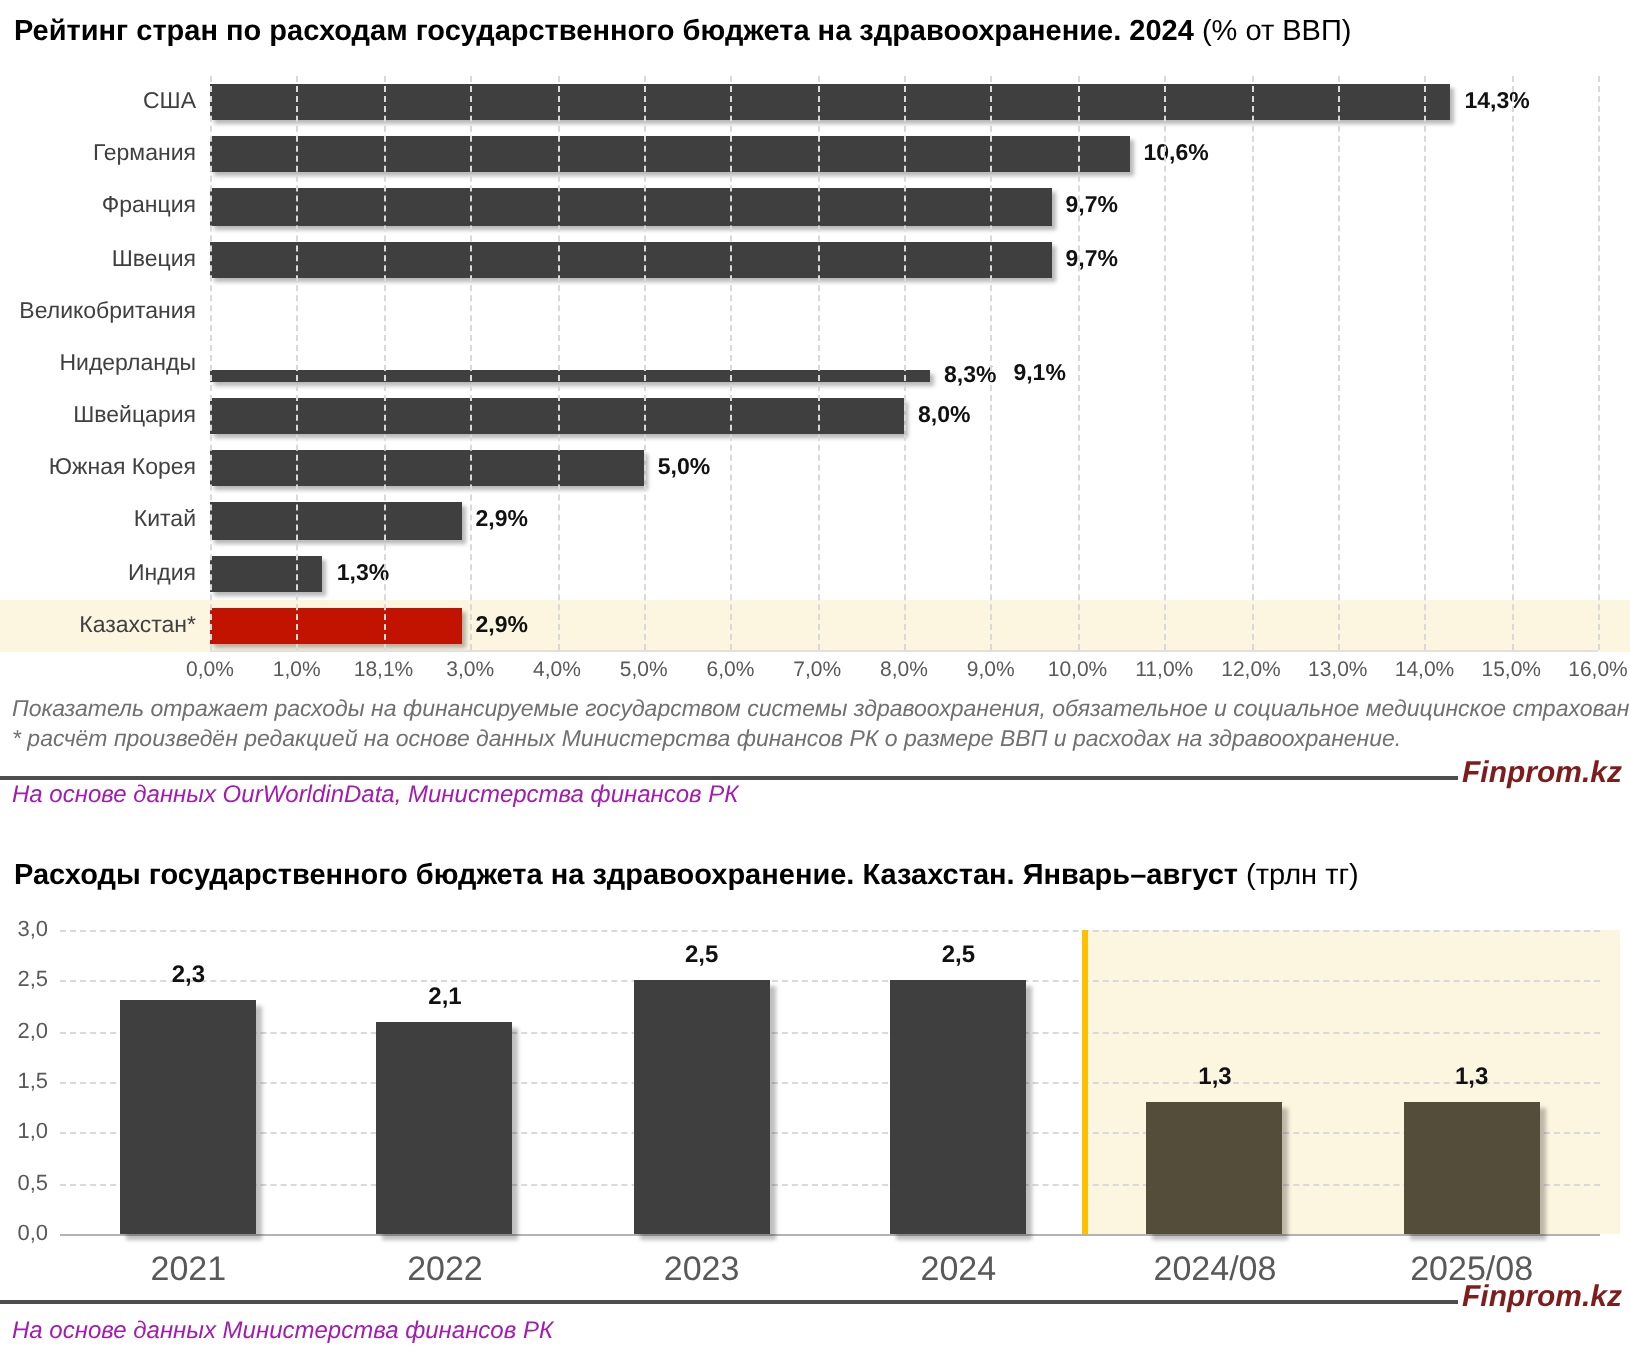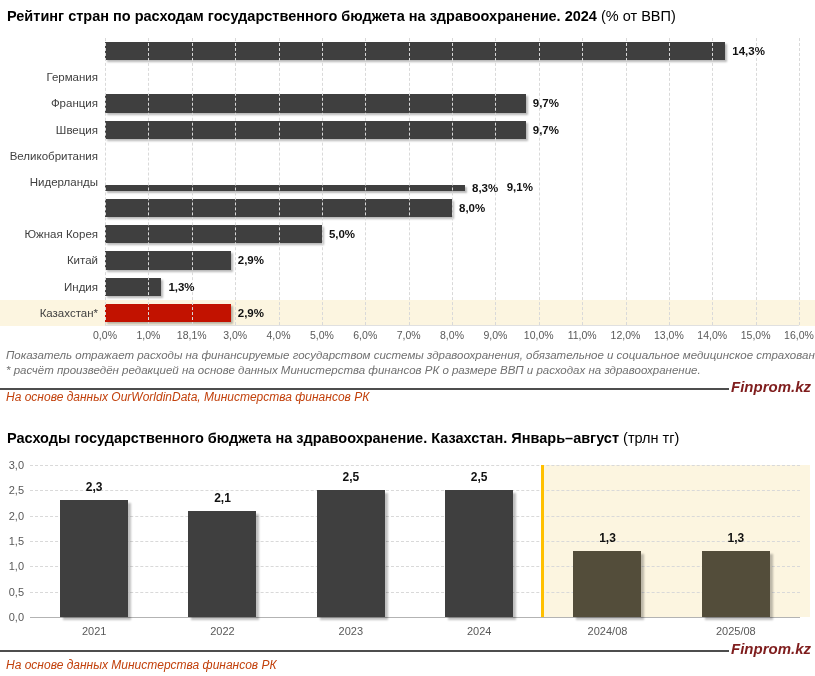--- a/index.html
+++ b/index.html
@@ -19,53 +19,58 @@
   .hrow .rlabel{position:absolute;left:0;top:0;width:98px;height:100%;display:flex;align-items:center;justify-content:flex-end;
     font-size:11.5px;color:#404040;white-space:nowrap;}
   .hrow .bararea{position:absolute;left:105px;right:16px;top:0;bottom:0;}
   .hbar{position:absolute;left:0;top:4px;bottom:4px;z-index:2;box-shadow:2px 2px 2px rgba(0,0,0,0.28);}
   .hval{position:absolute;top:0;height:100%;display:flex;align-items:center;z-index:2;
     font-size:11.5px;font-weight:bold;color:#111;white-space:nowrap;}
   #c1-ticks{position:absolute;top:329px;left:105px;right:16px;height:14px;}
   .xtick{position:absolute;top:0;transform:translateX(-50%);font-size:10.5px;color:#595959;white-space:nowrap;}
   
   .fn{position:absolute;left:6px;right:6px;font-size:11.5px;font-style:italic;color:#707070;white-space:nowrap;}
-  .src{position:absolute;left:6px;right:6px;font-size:12px;font-style:italic;color:#c2410c;white-space:nowrap;}
+  .src{position:absolute;left:6px;right:6px;font-size:12px;font-style:italic;color:#a21caf;white-space:nowrap;}
   .rulewrap{position:absolute;left:0;right:4px;height:18px;}
   .rulewrap .ruleline{position:absolute;left:0;right:82px;top:10px;height:2px;background:#4d4d4d;}
   .rulewrap .logo{position:absolute;right:0;top:0;font-size:15px;font-weight:bold;font-style:italic;color:#7f1d1d;white-space:nowrap;}
   
   #c2{position:absolute;top:465px;left:30px;width:770px;height:152px;}
   #c2-periodbg{position:absolute;top:0;bottom:0;left:66.4%;right:-10px;background:#fcf5e0;z-index:0;}
   #c2-divider{position:absolute;top:0;bottom:0;left:66.4%;width:3px;background:#ffc000;z-index:2;}
   .hgrid{position:absolute;left:0;right:0;height:0;border-top:1px dashed #d9d9d9;z-index:1;}
   .hgrid.axis{border-top:1px solid #b3b3b3;}
   .ylab{position:absolute;left:-34px;width:28px;text-align:right;font-size:11px;color:#595959;transform:translateY(-50%);}
   .vslot{position:absolute;top:0;bottom:0;z-index:2;}
   .vbar{position:absolute;left:50%;transform:translateX(-50%);bottom:0;width:68px;box-shadow:3px 3px 2px rgba(0,0,0,0.25);}
   .vval{position:absolute;left:50%;transform:translateX(-50%);font-size:12px;font-weight:bold;color:#111;white-space:nowrap;}
-  .xlab{position:absolute;left:50%;transform:translateX(-50%);top:160px;font-size:11px;color:#595959;white-space:nowrap;}
+  .xlab{position:absolute;left:50%;transform:translateX(-50%);top:160px;font-size:17px;color:#595959;white-space:nowrap;}
 </style>
 </head>
 <body>
 
 <div id="stage">
 
   <div class="chart-title" style="top:8px;"><span>Рейтинг стран по расходам государственного бюджета на здравоохранение. 2024</span><span class="suffix"> (% от ВВП)</span></div>
 
   <div id="c1">
     <div id="c1-rows">
         <div class="hrow">
+          <div class="rlabel">США</div>
           <div class="bararea" style="position: absolute; inset: 0px 16px 0px 105px;">
             <div class="hbar" style="width: 89.375%; background: rgb(63, 63, 63);"></div>
             <span class="hval" style="left: calc(89.375% + 7px);">14,3%</span>
           </div>
         </div>
         <div class="hrow">
           <div class="rlabel">Германия</div>
+          <div class="bararea" style="position: absolute; inset: 0px 16px 0px 105px;">
+            <div class="hbar" style="width: 66.25%; background: rgb(63, 63, 63);"></div>
+            <span class="hval" style="left: calc(66.25% + 7px);">10,6%</span>
+          </div>
         </div>
         <div class="hrow">
           <div class="rlabel">Франция</div>
           <div class="bararea" style="position: absolute; inset: 0px 16px 0px 105px;">
             <div class="hbar" style="width: 60.625%; background: rgb(63, 63, 63);"></div>
             <span class="hval" style="left: calc(60.625% + 7px);">9,7%</span>
           </div>
         </div>
         <div class="hrow">
           <div class="rlabel">Швеция</div>
@@ -82,20 +87,21 @@
           </div>
         </div>
         <div class="hrow">
           <div class="rlabel">Нидерланды</div>
           <div class="bararea" style="position: absolute; inset: 0px 16px 0px 105px; margin-top: 12px;">
             <div class="hbar" style="width: 51.875%; background: rgb(63, 63, 63);"></div>
             <span class="hval" style="left: calc(51.875% + 7px);">8,3%</span>
           </div>
         </div>
         <div class="hrow">
+          <div class="rlabel">Швейцария</div>
           <div class="bararea" style="position: absolute; inset: 0px 16px 0px 105px;">
             <div class="hbar" style="width: 50%; background: rgb(63, 63, 63);"></div>
             <span class="hval" style="left: calc(50% + 7px);">8,0%</span>
           </div>
         </div>
         <div class="hrow">
           <div class="rlabel">Южная Корея</div>
           <div class="bararea" style="position: absolute; inset: 0px 16px 0px 105px;">
             <div class="hbar" style="width: 31.25%; background: rgb(63, 63, 63);"></div>
             <span class="hval" style="left: calc(31.25% + 7px);">5,0%</span>

